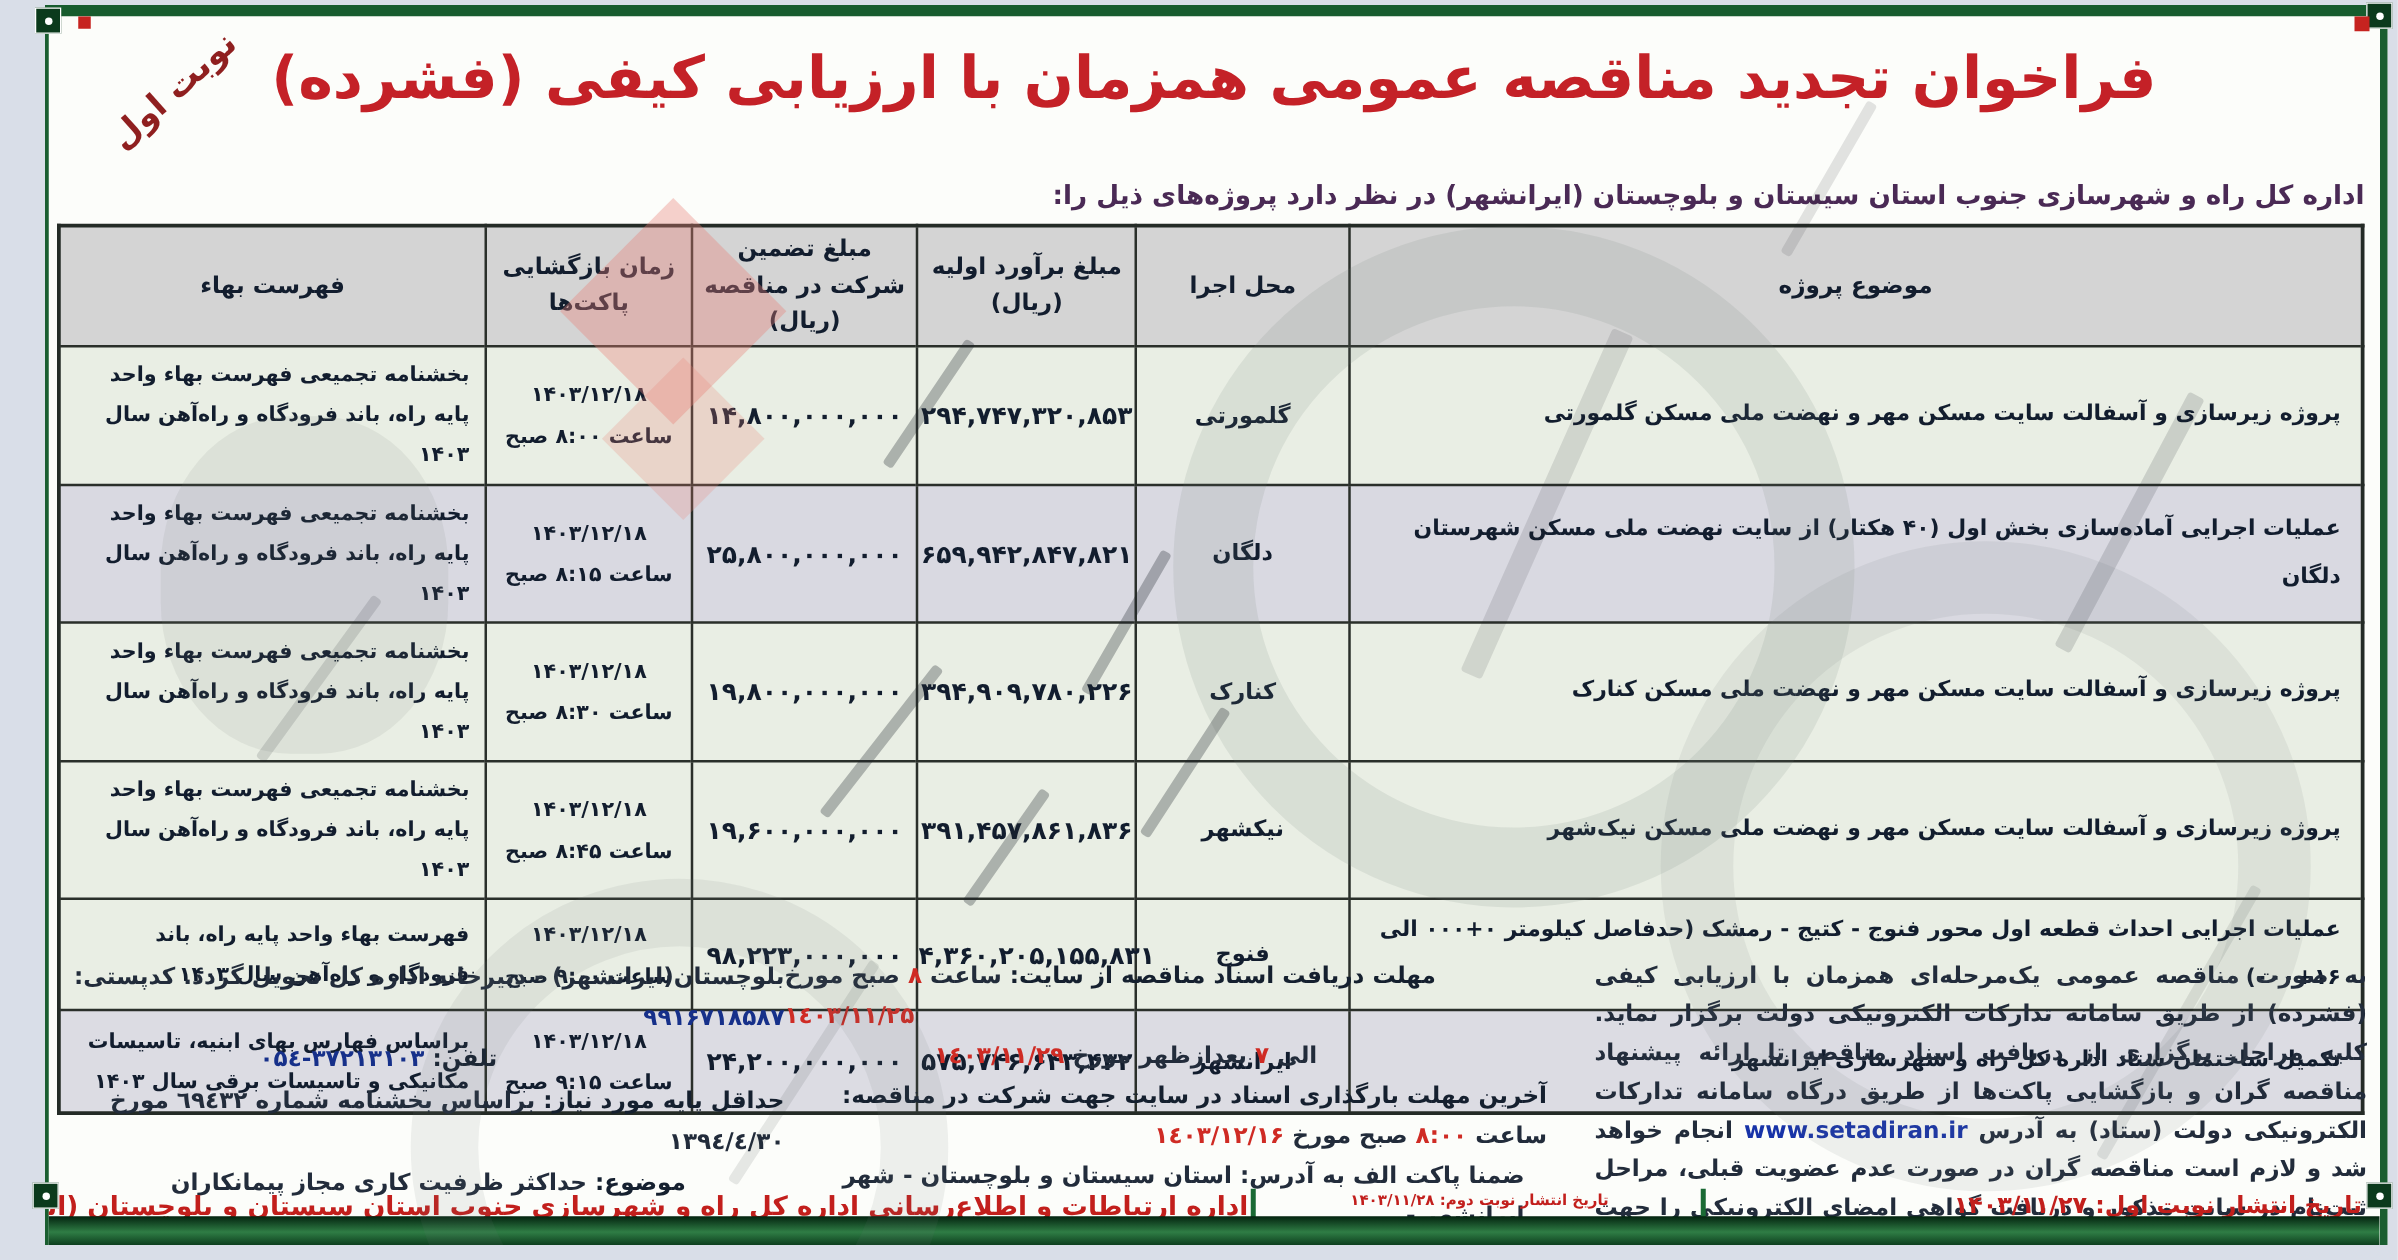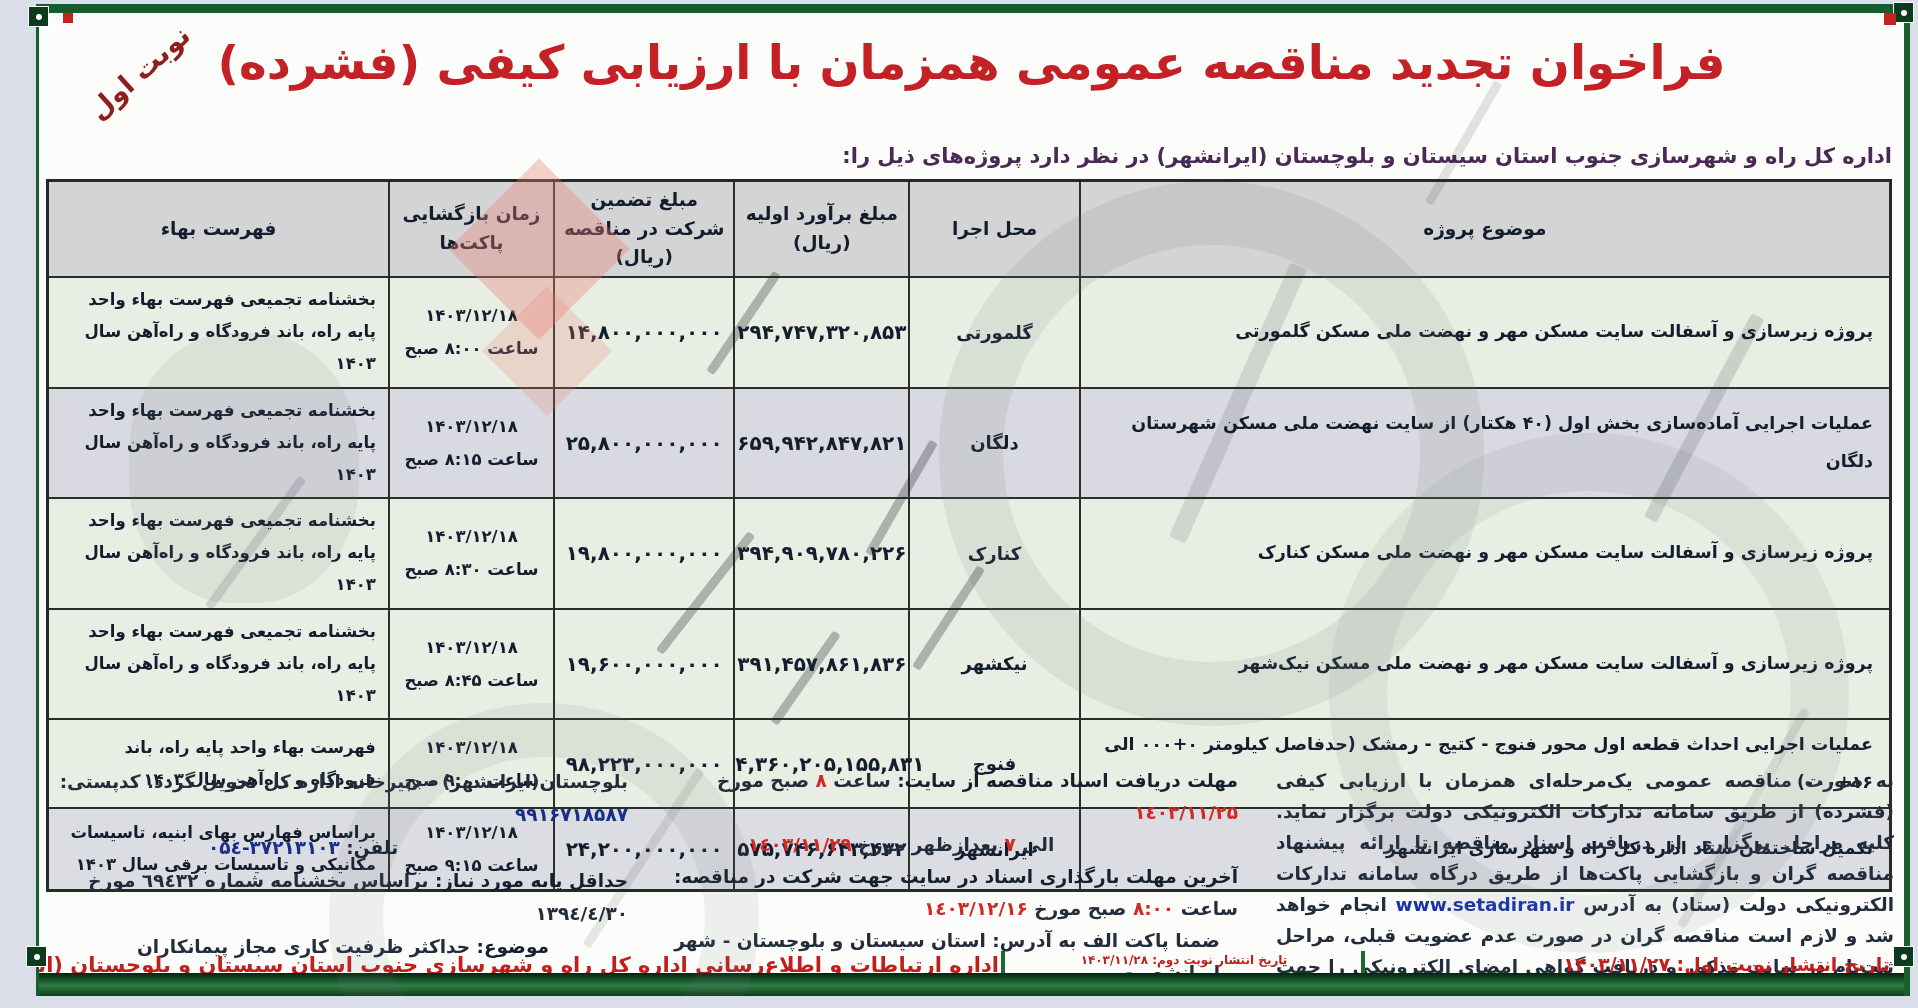--- a/index.html
+++ b/index.html
@@ -54,21 +54,21 @@
     display:flex; flex-direction:row; color:#222c3b; }
   .col-intro { width:628px; font-size:18.5px; font-weight:600; line-height:31px;
     text-align:justify; padding-left:10px; }
   .col-deadlines { width:638px; font-size:18.5px; font-weight:600; line-height:32px; }
   .col-address { width:570px; font-size:18.5px; font-weight:600; line-height:33px; }
   .b { font-weight:bold; color:#15202f; }
   .red { color:#cf2b24; font-weight:bold; }
   .blue-link { color:#1733a8; font-weight:bold; direction:ltr; unicode-bidi:embed;margin-top:25px; }
   .navy { color:#16308a; font-weight:bold; }
   .num { direction:ltr; unicode-bidi:embed; }
-  .dl-line1 { text-align:right; padding-right:28px; }
+  .dl-line1 { text-align:left; padding-right:28px; }
   .dl-line2 { text-align:left; padding-left:120px; }
   .dl-line3 { text-align:right; padding-right:28px; }
   .dl-line4 { text-align:right; padding-right:28px; }
   .dl-line5 { text-align:right; padding-right:46px; }
   .dl-line6 { text-align:right; padding-right:28px; }
   .ad-line { text-align:right; }
   .ad-center { text-align:center; }
 
   
   .footer-strip { position:absolute; left:0; right:0; top:936px; height:34px; z-index:20; }

